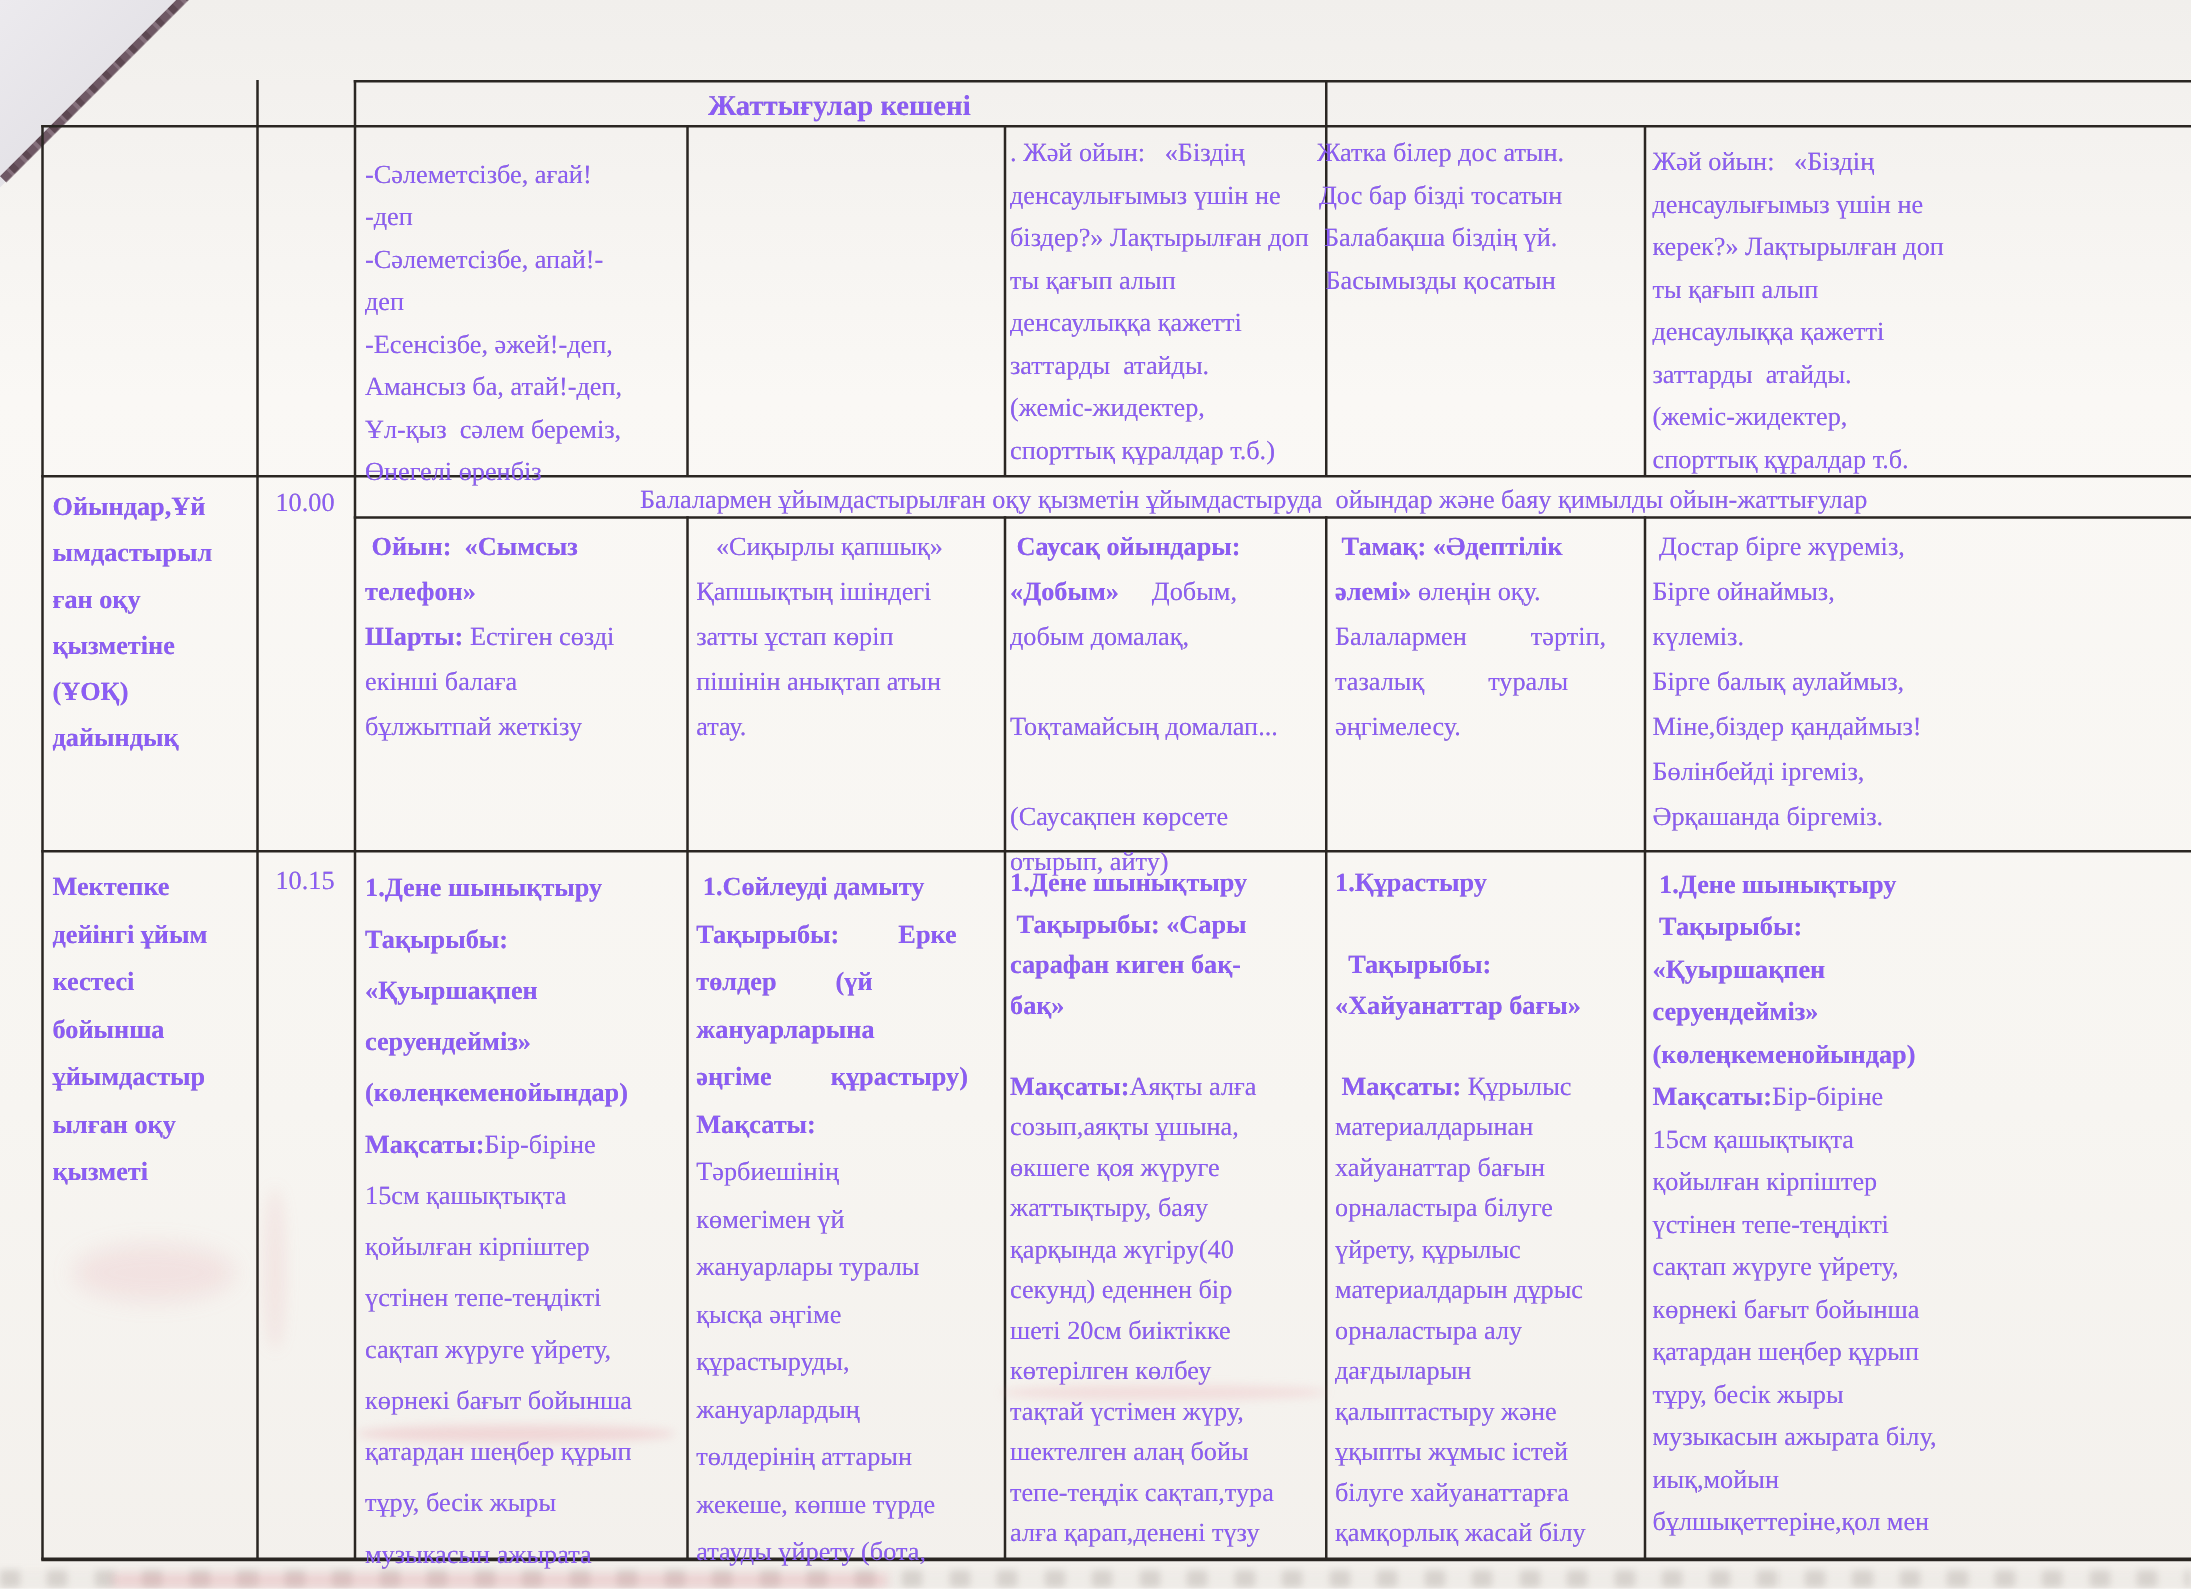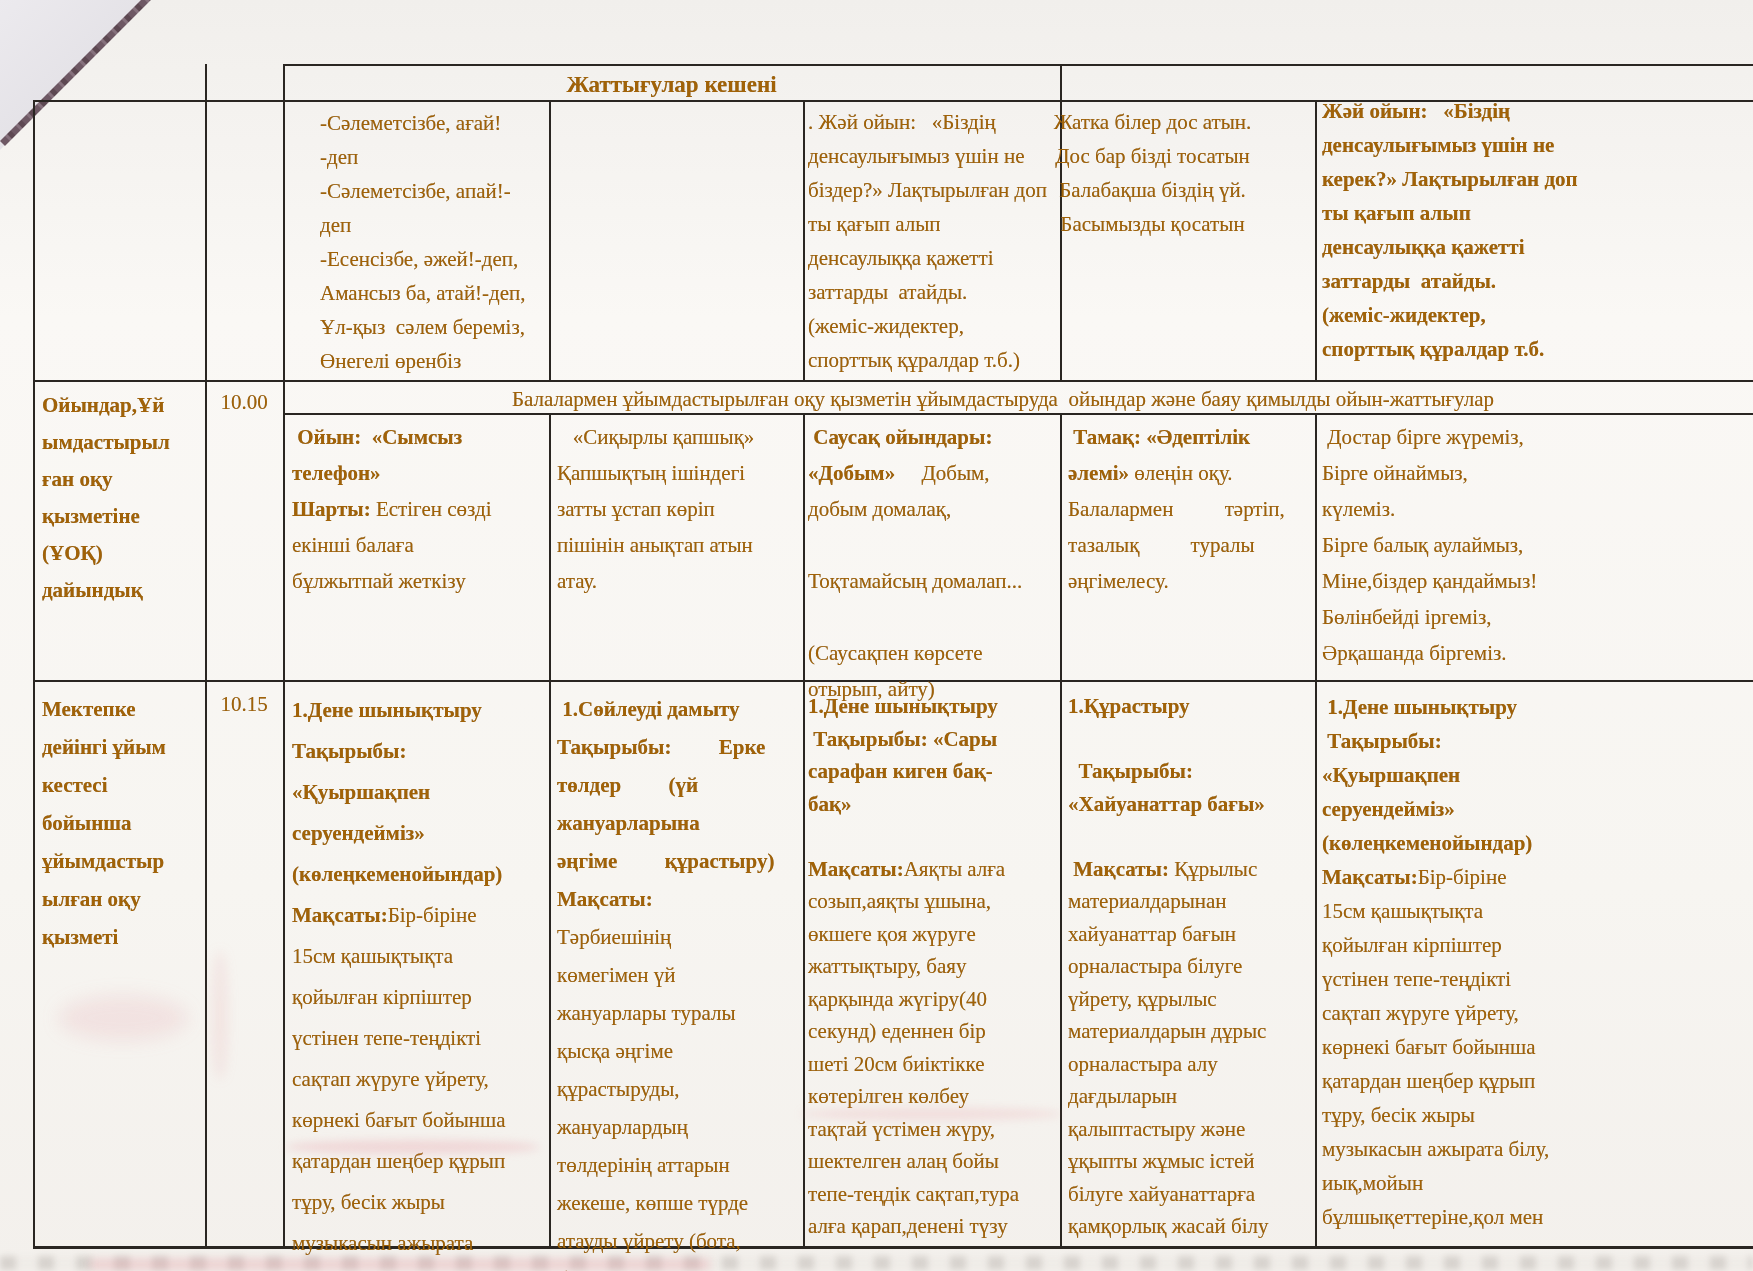--- a/index.html
+++ b/index.html
@@ -9,21 +9,21 @@
     font-family:"Liberation Serif","DejaVu Serif",serif;
     overflow:hidden;position:relative;
   }
   .sheet{position:absolute;left:0;top:0;width:1753px;height:1271px;}
   .line{position:absolute;background:#2a2622;}
   .hline{height:2px;}
   .vline{width:2px;}
   .thick{height:3px;}
   .cell{
     position:absolute;white-space:pre;font-size:21px;line-height:34px;
-    color:#a16207;text-shadow:0 0 .5px rgba(45,35,25,.4);
+    color:#8b5cf6;text-shadow:0 0 .5px rgba(45,35,25,.4);
   }
   .b{font-weight:bold;}
   .center{text-align:center;}
   .lh33{line-height:32.5px;}
   .lh34{line-height:34px;}
   .lh35{line-height:34px;}
   .lh36{line-height:36px;}
   .lh37{line-height:37px;}
   .lh38{line-height:38px;}
   .lh41{line-height:41px;}
@@ -74,41 +74,41 @@
   <div class="line vline" style="left:549px;top:413px;height:835px;"></div>
   <div class="line vline" style="left:803px;top:100px;height:280px;"></div>
   <div class="line vline" style="left:803px;top:413px;height:835px;"></div>
   <div class="line vline" style="left:1060px;top:64px;height:316px;"></div>
   <div class="line vline" style="left:1060px;top:413px;height:835px;"></div>
   <div class="line vline" style="left:1315px;top:100px;height:280px;"></div>
   <div class="line vline" style="left:1315px;top:413px;height:835px;"></div>
 
   <div class="cell title-cell center" style="left:283px;top:68px;width:777px;">Жаттығулар кешені</div>
 
-  <div class="cell lh34" style="left:292px;top:106px;width:255px;margin-left:28px;"><span>-Сәлеметсізбе, ағай!
+  <div class="cell lh34" style="left:292px;top:122px;width:255px;"><span>-Сәлеметсізбе, ағай!
 -деп
 -Сәлеметсізбе, апай!-
 деп
 -Есенсізбе, әжей!-деп,
 Амансыз ба, атай!-деп,
 Ұл-қыз  сәлем береміз,
 Өнегелі өренбіз</span></div>
   <div class="cell lh34" style="left:808px;top:105px;width:250px;"><span>. Жәй ойын:   «Біздің
 денсаулығымыз үшін не
 біздер?» Лақтырылған доп
 ты қағып алып
 денсаулыққа қажетті
 заттарды  атайды.
 (жеміс-жидектер,
 спорттық құралдар т.б.)</span></div>
   <div class="cell lh34" style="left:1030px;top:105px;width:245px;text-align:center;"><span>Жатка білер дос атын.
 Дос бар бізді тосатын
 Балабақша біздің үй.
 Басымызды қосатын</span></div>
-  <div class="cell lh34" style="left:1322px;top:94px;width:300px;font-weight:bold;"><span>Жәй ойын:   «Біздің
+  <div class="cell lh34" style="left:1322px;top:112px;width:300px;"><span>Жәй ойын:   «Біздің
 денсаулығымыз үшін не
 керек?» Лақтырылған доп
 ты қағып алып
 денсаулыққа қажетті
 заттарды  атайды.
 (жеміс-жидектер,
 спорттық құралдар т.б.</span></div>
 
   <div class="cell lh37" style="left:42px;top:387px;width:160px;"><span class="b">Ойындар,Ұй
 ымдастырыл

